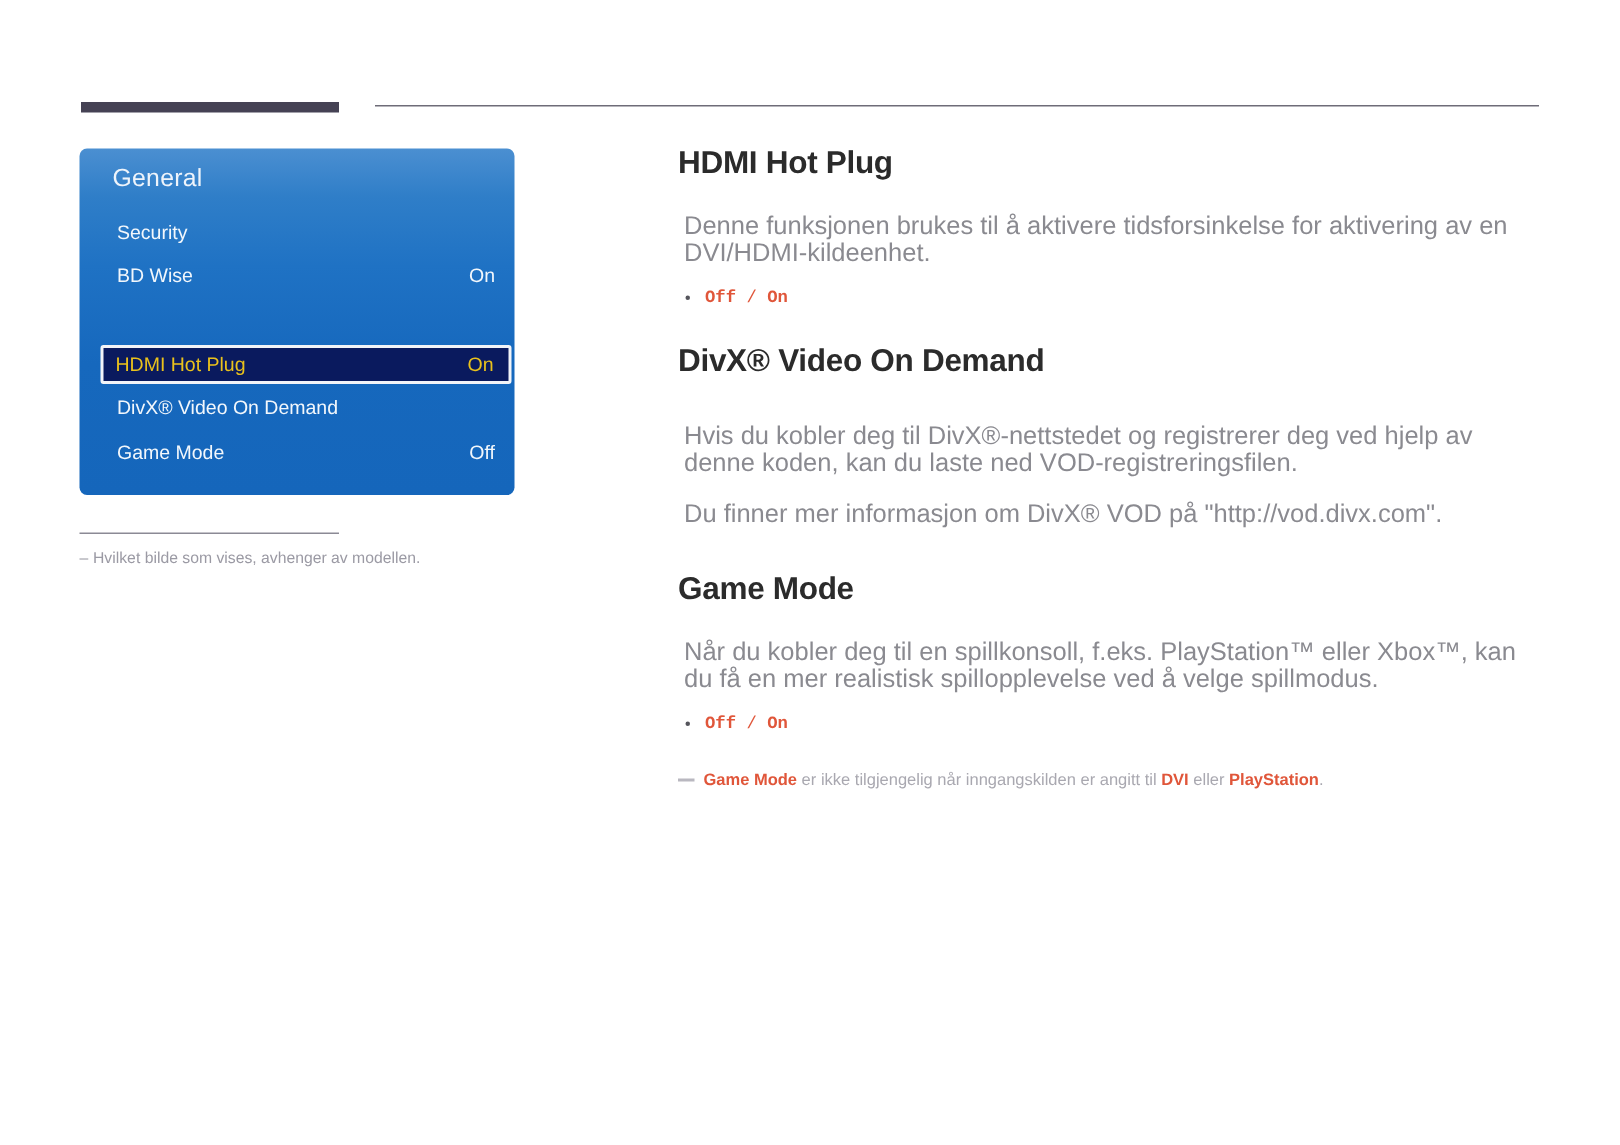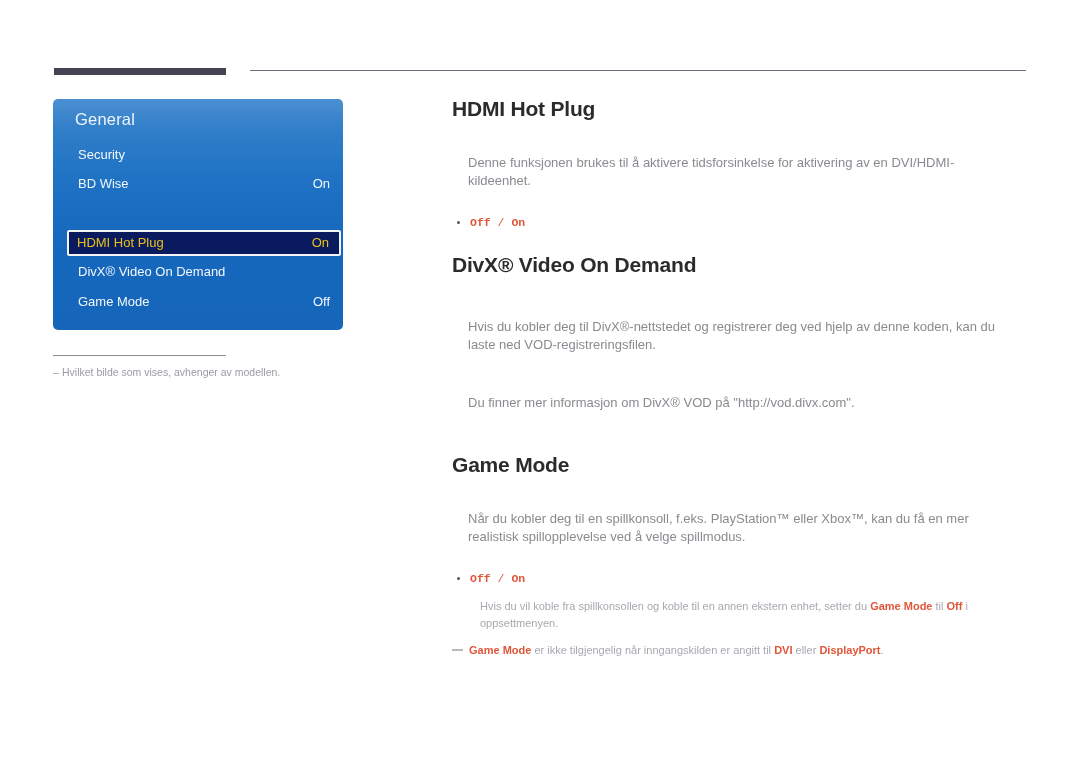--- a/index.html
+++ b/index.html
@@ -137,22 +137,22 @@
   }
   h2.sec-title {
     margin: 0;
     font-size: 21px;
     font-weight: bold;
     color: #2b2b2b;
     letter-spacing: -.2px;
     line-height: 26px;
   }
   p.body {
-    margin: 16px;
-    font-size: 13px;
+    margin: 4px;
+    font-size: 17px;
     color: #8a8a90;
     line-height: 18px;
   }
   .bullet-line {
     margin: 0;
     font-size: 11.5px;
     line-height: 18px;
     color: #e0563a;
     padding-left: 18px;
     position: relative;
@@ -272,23 +272,20 @@
   <div class="sp-16"></div>
   <p class="body">Når du kobler deg til en spillkonsoll, f.eks. PlayStation™ eller Xbox™, kan du få en mer realistisk spillopplevelse ved å velge spillmodus.</p>
   <div class="sp-8"></div>
   <p class="bullet-line">
     <span class="dot"></span><b>Off</b><span class="sep"> / </span><b>On</b>
   </p>
 
   <div class="sp-10"></div>
 
 
-  <p class="note-sub">
-    <span>Hvis du  vil koble fra spillkonsollen og koble til en annen ekstern enhet, setter du </span><span class="accent">Game Mode</span><span> til </span><span class="accent">Off</span><span> i oppsettmenyen.</span>
+
+  <div class="sp-10"></div>
+
+  <p class="note-line">
+    <span class="ndash"></span><span class="accent">Game Mode</span><span> er ikke tilgjengelig når inngangskilden er angitt til </span><span class="accent">DVI</span><span> eller </span><span class="accent">PlayStation</span><span>.</span>
   </p>
 
-  <div class="sp-10"></div>
-
-  <p class="note-line">
-    <span class="ndash"></span><span class="accent">Game Mode</span><span> er ikke tilgjengelig når inngangskilden er angitt til </span><span class="accent">DVI</span><span> eller </span><span class="accent">DisplayPort</span><span>.</span>
-  </p>
-
 </div>
 
 </body></html>

